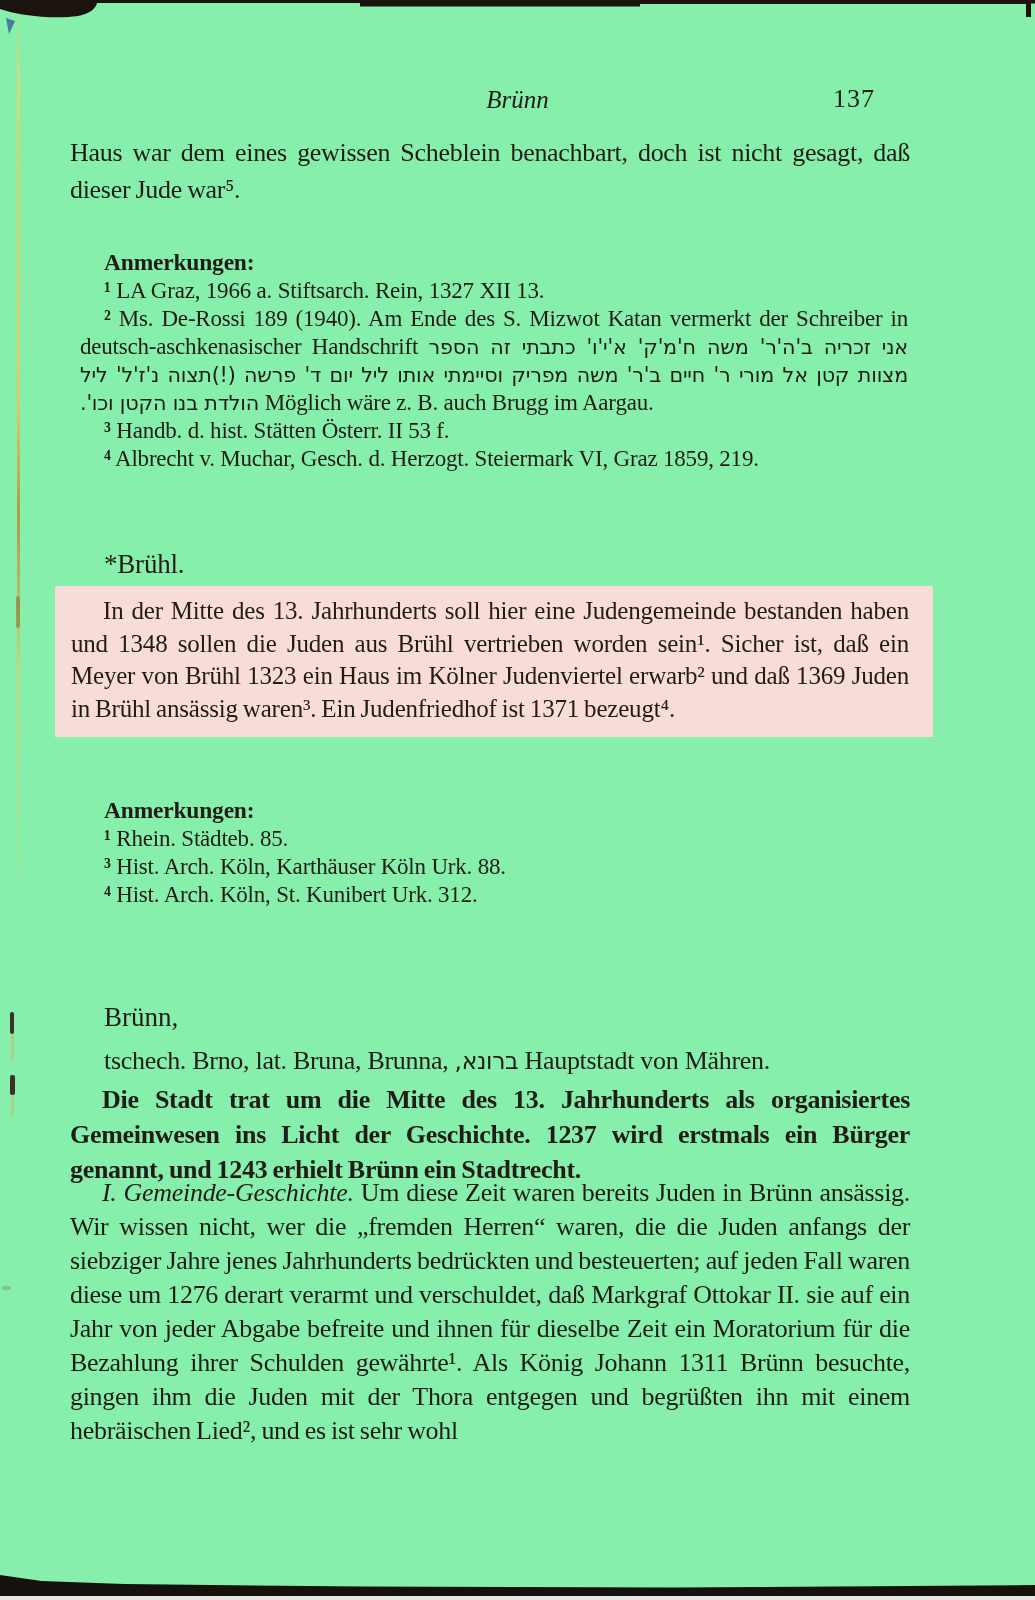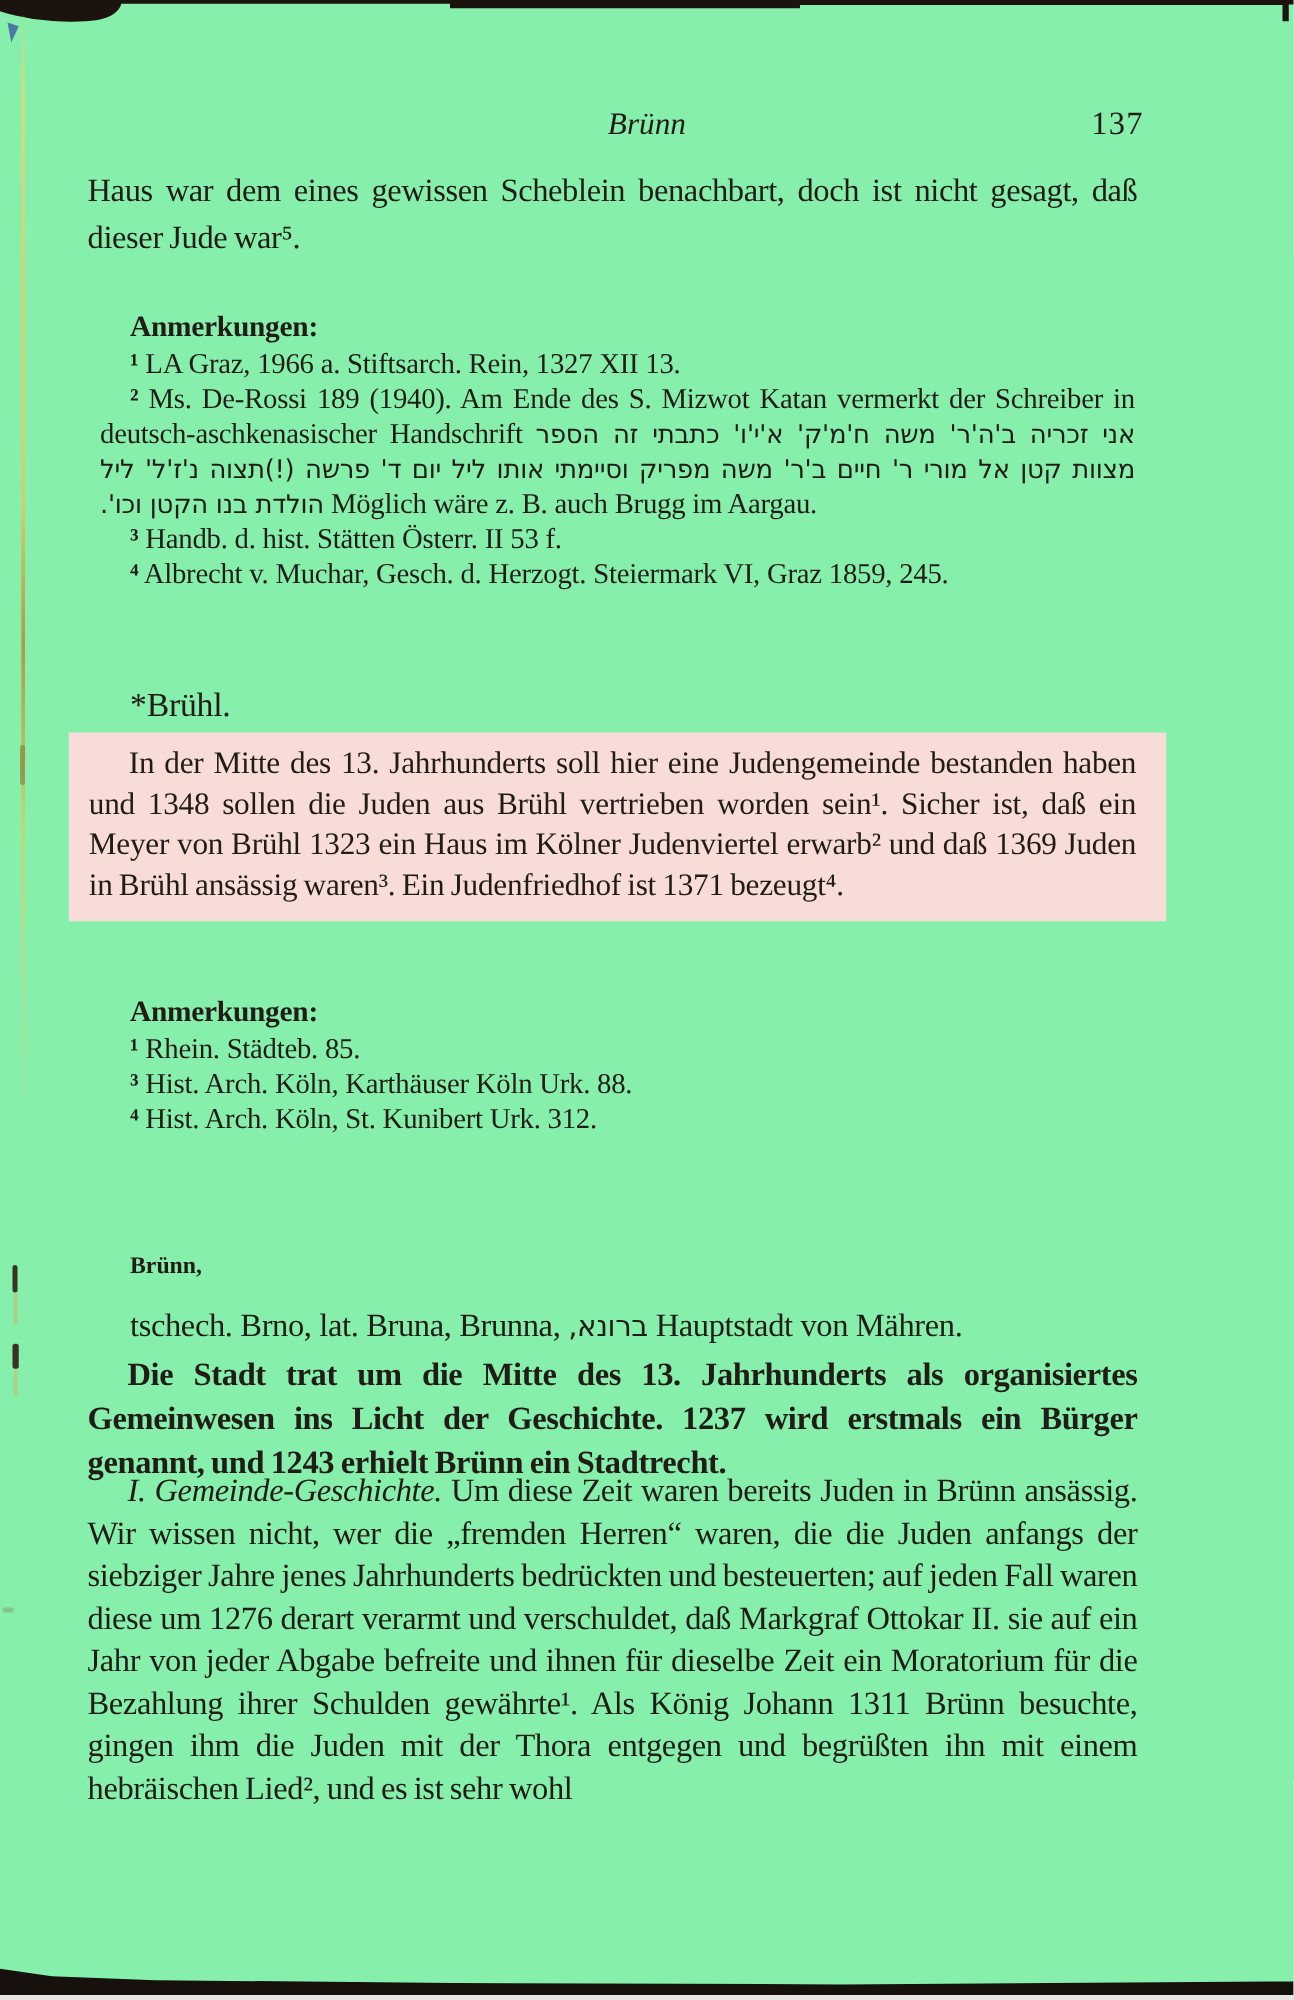--- a/index.html
+++ b/index.html
@@ -6,42 +6,42 @@
   #page{
     position:relative;width:1035px;height:1596px;overflow:hidden;
     background:#86efac;
     font-family:"Liberation Serif","DejaVu Serif",serif;
     color:#221c17;
     -webkit-font-smoothing:antialiased;
   }
   .abs{position:absolute;margin:0;}
   
   .rh-title{top:86px;left:0;right:0;text-align:center;font-style:italic;font-size:25px;}
-  .rh-num{top:84px;left:833px;font-size:26px;letter-spacing:1px;margin-left:40px;}
+  .rh-num{top:84px;left:833px;font-size:26px;letter-spacing:1px;}
   
   .body{font-size:26px;line-height:37px;text-align:justify;letter-spacing:-0.3px;word-spacing:-1px;}
   .intro{top:134px;left:70px;width:840px;}
   
   .notes{position:absolute;left:80px;width:828px;font-size:23px;line-height:28px;letter-spacing:-0.2px;}
   .notes-1{top:248px;}
   .notes-2{top:796px;}
   .fn-head{font-weight:bold;margin:0 0 1px 24px;font-size:23.5px;}
   .fn{margin:0;text-indent:24px;text-align:justify;}
   .fnm{font-weight:bold;}
   .he{font-family:"DejaVu Sans",sans-serif;font-size:0.90em;text-align:center;}
   
   .h-bruehl{top:549px;left:104px;font-size:27px;font-weight:normal;letter-spacing:-0.2px;}
   .hl{
     top:586px;left:55px;width:878px;box-sizing:border-box;
     padding:9px 24px 12px 16px;
     font-size:25px;line-height:32.5px;text-indent:32px;
     text-align:justify;letter-spacing:-0.2px;word-spacing:-1px;
   }
   
-  .h-bruenn{top:1002px;left:104px;font-size:19px;font-weight:bold;}
+  .h-bruenn{top:1002px;left:104px;font-size:27px;font-weight:normal;}
   .tschech{top:1046px;left:104px;width:806px;font-size:26px;letter-spacing:-0.3px;}
   .stadt{top:1082px;left:70px;width:840px;text-indent:32px;line-height:35px;font-weight:bold;}
   .gemeinde{top:1176px;left:70px;width:840px;text-indent:32px;line-height:34px;}
   .ital{font-style:italic;}
   
   .scan-top{top:0;left:0;}
   .binding-line{
     top:12px;left:17px;width:3px;height:868px;border-radius:2px;
     background:linear-gradient(180deg,
       rgba(231,212,110,0.10),
@@ -83,21 +83,21 @@
   <div class="abs rh-title">Brünn</div>
   <div class="abs rh-num">137</div>
 
   <p class="abs body intro">Haus war dem eines gewissen Scheblein benachbart, doch ist nicht gesagt, daß dieser Jude war⁵.</p>
 
   <section class="notes notes-1">
     <p class="fn-head">Anmerkungen:</p>
     <p class="fn"><span class="fnm">¹</span> <span>LA Graz, 1966 a. Stiftsarch. Rein, 1327 XII 13.</span></p>
     <p class="fn"><span class="fnm">²</span> <span>Ms. De-Rossi 189 (1940). Am Ende des S. Mizwot Katan vermerkt der Schreiber in deutsch-aschkenasischer Handschrift</span> <span class="he" dir="rtl">אני זכריה ב'ה'ר' משה ח'מ'ק' א'י'ו' כתבתי זה הספר מצוות קטן אל מורי ר' חיים ב'ר' משה מפריק וסיימתי אותו ליל יום ד' פרשה (!)תצוה נ'ז'ל' ליל הולדת בנו הקטן וכו'.</span> <span>Möglich wäre z. B. auch Brugg im Aargau.</span></p>
     <p class="fn"><span class="fnm">³</span> <span>Handb. d. hist. Stätten Österr. II 53 f.</span></p>
-    <p class="fn"><span class="fnm">⁴</span> <span>Albrecht v. Muchar, Gesch. d. Herzogt. Steiermark VI, Graz 1859, 245.</span></p>
+    <p class="fn"><span class="fnm">⁴</span> <span>Albrecht v. Muchar, Gesch. d. Herzogt. Steiermark VI, Graz 1859, 219.</span></p>
   </section>
 
   <h2 class="abs h-bruehl">*Brühl.</h2>
   <p class="abs hl" id="highlight-para" style="background-color: rgb(248, 220, 215);">In der Mitte des 13. Jahrhunderts soll hier eine Judengemeinde bestanden haben und 1348 sollen die Juden aus Brühl vertrieben worden sein¹. Sicher ist, daß ein Meyer von Brühl 1323 ein Haus im Kölner Judenviertel erwarb² und daß 1369 Juden in Brühl ansässig waren³. Ein Judenfriedhof ist 1371 bezeugt⁴.</p>
 
   <section class="notes notes-2">
     <p class="fn-head">Anmerkungen:</p>
     <p class="fn"><span class="fnm">¹</span> <span>Rhein. Städteb. 85.</span></p>
     <p class="fn"><span class="fnm">³</span> <span>Hist. Arch. Köln, Karthäuser Köln Urk. 88.</span></p>
     <p class="fn"><span class="fnm">⁴</span> <span>Hist. Arch. Köln, St. Kunibert Urk. 312.</span></p>

